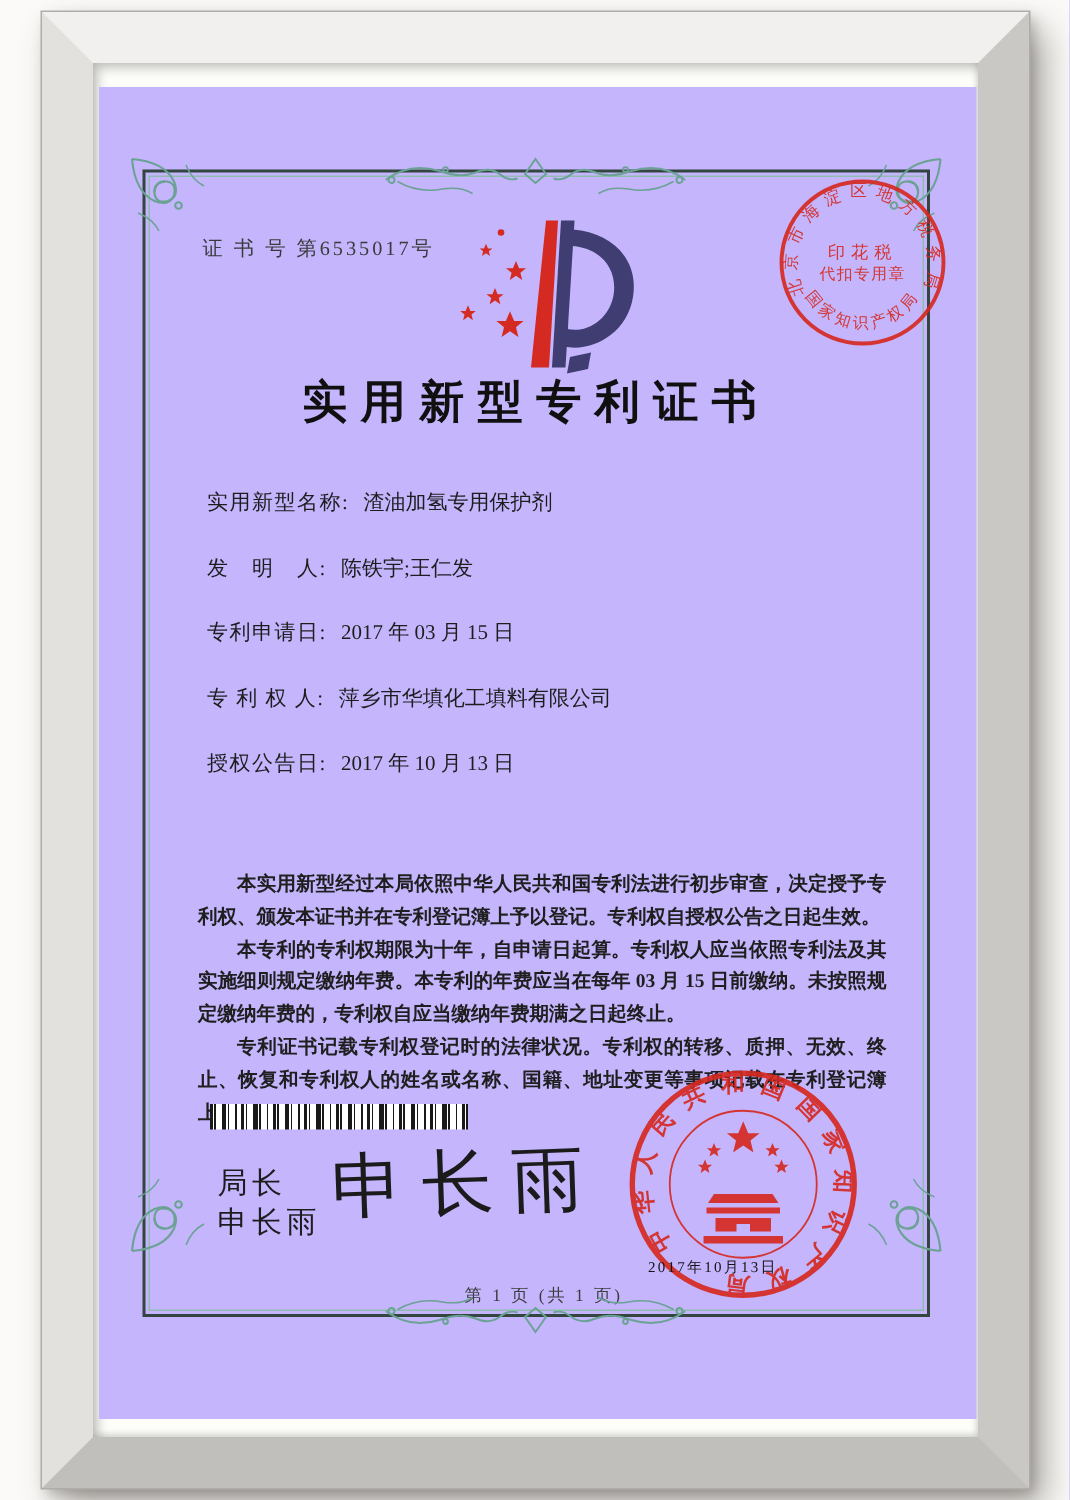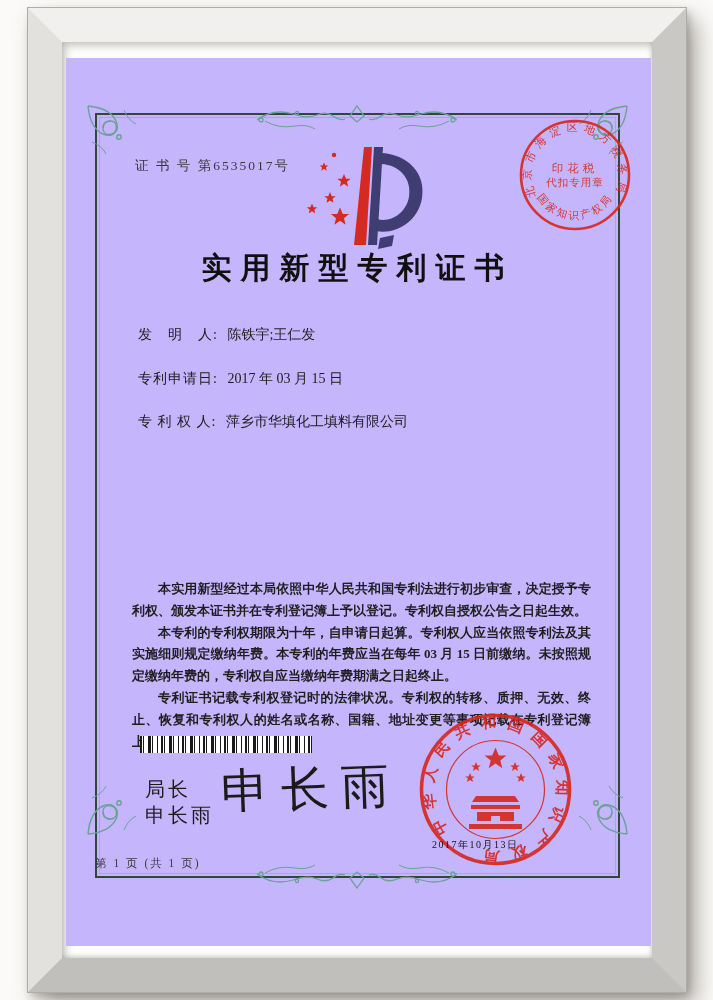--- a/index.html
+++ b/index.html
@@ -92,22 +92,22 @@
   
   .seal-small{position:absolute;left:452px;top:60px;opacity:.9;z-index:3;}
   .seal-large{position:absolute;left:352px;top:654px;opacity:.9;z-index:3;}
   .seal-date{
     position:absolute;left:366px;top:780px;z-index:4;
     font-size:10px;letter-spacing:1.5px;color:#141414;
   }
 
   
   .page-footer{
-    position:absolute;left:29px;top:798px;width:443px;
-    font-size:11.5px;letter-spacing:2px;color:#3c3c3c;
+    position:absolute;left:29px;top:798px;width:443px;text-align:center;
+    font-size:11.5px;letter-spacing:2px;color:#3c3c3c;padding-left:46px;
   }
 </style>
 </head>
 <body>
 
 <div class="scene">
 
   <svg width="0" height="0" style="position:absolute" aria-hidden="true">
     <defs>
       <path id="star5" d="M0,-10 L2.9,-3.1 L9.5,-3.1 L4.2,1.2 L5.9,8.1 L0,4 L-5.9,8.1 L-4.2,1.2 L-9.5,-3.1 L-2.9,-3.1 Z"></path>
@@ -192,30 +192,38 @@
         <textPath href="#sm-bot" startOffset="50%" text-anchor="middle">国家知识产权局</textPath>
       </text>
       <text x="57" y="54" text-anchor="middle" font-size="11.5" letter-spacing="4" fill="#d6281e" font-family="'Liberation Serif',serif">印花税</text>
       <text x="57" y="68" text-anchor="middle" font-size="10.5" letter-spacing="1" fill="#d6281e" font-family="'Liberation Serif',serif">代扣专用章</text>
     </svg>
 
     <div class="title">实用新型专利证书</div>
 
     <div class="fields">
       <div class="frow">
+        <span class="flabel">实用新型名称:</span>
+        <span class="fvalue">渣油加氢专用保护剂</span>
+      </div>
+      <div class="frow">
         <span class="flabel">发　明　人:</span>
         <span class="fvalue">陈铁宇;王仁发</span>
       </div>
       <div class="frow">
         <span class="flabel">专利申请日:</span>
         <span class="fvalue">2017 年 03 月 15 日</span>
       </div>
       <div class="frow">
         <span class="flabel">专 利 权 人:</span>
         <span class="fvalue">萍乡市华填化工填料有限公司</span>
+      </div>
+      <div class="frow">
+        <span class="flabel">授权公告日:</span>
+        <span class="fvalue">2017 年 10 月 13 日</span>
       </div>
     </div>
 
     <div class="body-text">
       <p>本实用新型经过本局依照中华人民共和国专利法进行初步审查，决定授予专利权、颁发本证书并在专利登记簿上予以登记。专利权自授权公告之日起生效。</p>
       <p>本专利的专利权期限为十年，自申请日起算。专利权人应当依照专利法及其实施细则规定缴纳年费。本专利的年费应当在每年 03 月 15 日前缴纳。未按照规定缴纳年费的，专利权自应当缴纳年费期满之日起终止。</p>
       <p>专利证书记载专利权登记时的法律状况。专利权的转移、质押、无效、终止、恢复和专利权人的姓名或名称、国籍、地址变更等事项记载在专利登记簿上。</p>
     </div>
 
     <div class="barcode"></div>

